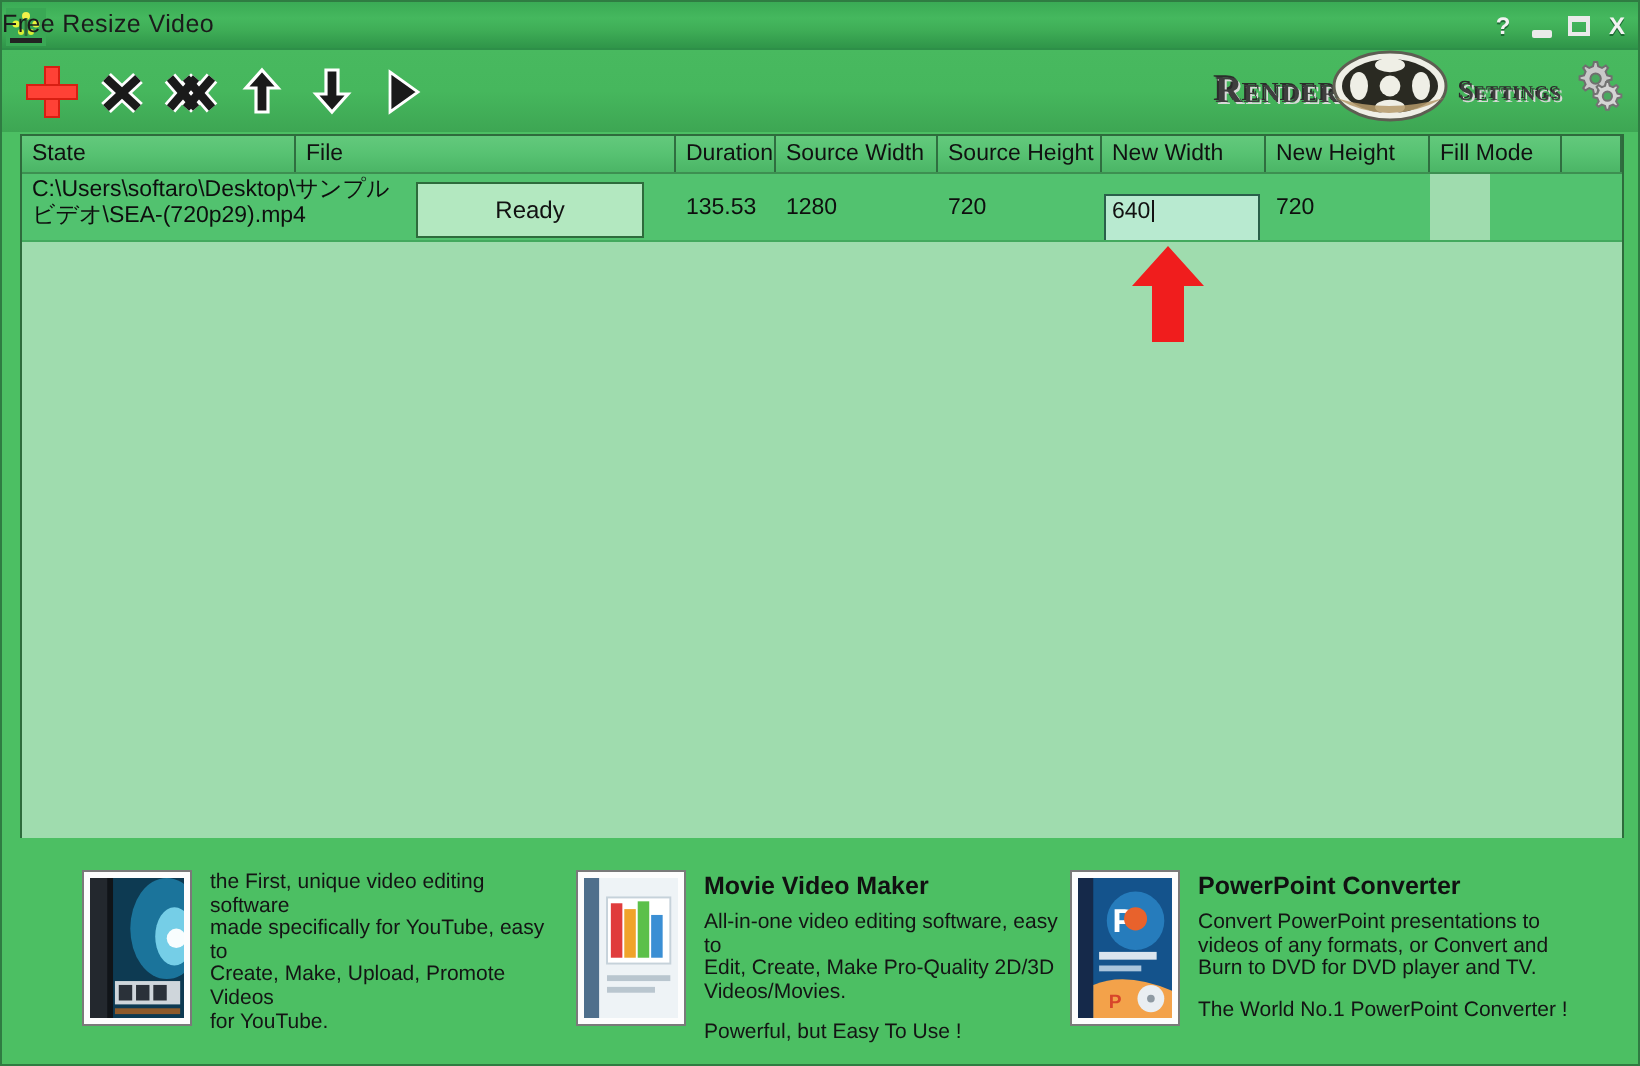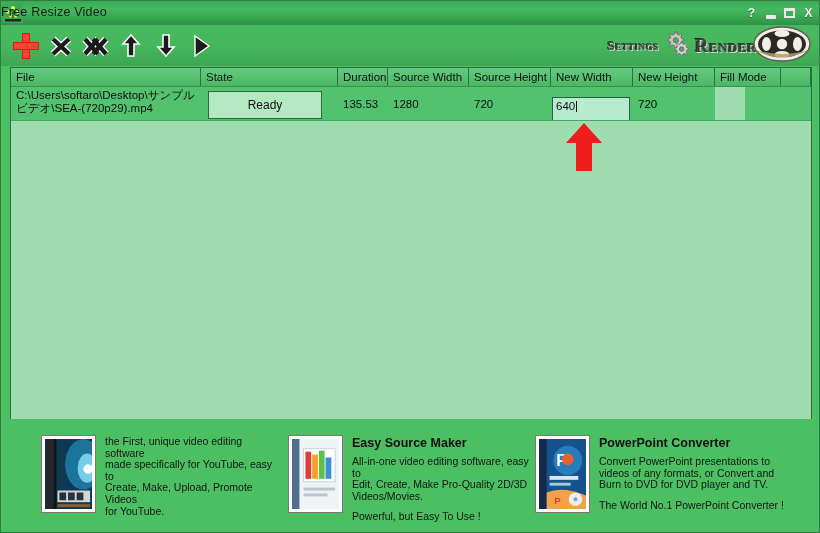--- a/index.html
+++ b/index.html
@@ -337,59 +337,59 @@
             <path d="M5 3 L19 13 L5 23 Z" fill="#1a1a1a" stroke="#ffffff" stroke-width="1.4"></path>
           </svg>
         </span>
       </div>
 
     </div>
 
     <div class="tool-right">
 
       <div class="brandbtn">
+        <span class="brand-word brand-render">Render</span>
+        <span style="margin-left:-6px;">
+          <svg width="62" height="38" viewBox="0 0 62 38">
+            <ellipse cx="31" cy="19" rx="28" ry="17" fill="#efefe6" stroke="#5e5e52" stroke-width="1.5"></ellipse>
+            <ellipse cx="31" cy="19" rx="24" ry="13.5" fill="#2a2a22"></ellipse>
+            <circle cx="31" cy="19" r="5.2" fill="#efefe6"></circle>
+            <ellipse cx="31" cy="8.5" rx="7.5" ry="3.6" fill="#efefe6"></ellipse>
+            <ellipse cx="31" cy="29.5" rx="7.5" ry="3.6" fill="#efefe6"></ellipse>
+            <ellipse cx="15.5" cy="19" rx="4.5" ry="7" fill="#efefe6"></ellipse>
+            <ellipse cx="46.5" cy="19" rx="4.5" ry="7" fill="#efefe6"></ellipse>
+            <path d="M4 25 Q 30 40 58 25 Q 30 33 4 25 Z" fill="#b59a6a" opacity=".85"></path>
+          </svg>
+        </span>
+      </div>
+
+      <div class="brandbtn">
         <span class="brand-word brand-settings">Settings</span>
         <span style="margin-left:-2px;">
           <svg width="34" height="30" viewBox="0 0 34 30">
             <g fill="#c9c9c9" stroke="#6f6f6f" stroke-width="1">
               <path d="M18 3 l1.6 0 .5 2.2 1.9 .8 1.9-1.2 1.1 1.1-1.2 1.9 .8 1.9 2.2 .5 0 1.6-2.2 .5-.8 1.9 1.2 1.9-1.1 1.1-1.9-1.2-1.9 .8-.5 2.2-1.6 0-.5-2.2-1.9-.8-1.9 1.2-1.1-1.1 1.2-1.9-.8-1.9-2.2-.5 0-1.6 2.2-.5 .8-1.9-1.2-1.9 1.1-1.1 1.9 1.2 1.9-.8z"></path>
               <circle cx="18.8" cy="11.3" r="2.6" fill="#4aa95f"></circle>
             </g>
             <g fill="#d5d5d5" stroke="#737373" stroke-width="1">
               <path d="M24 13 l1.4 0 .45 1.9 1.65 .7 1.65-1.05 .95 .95-1.05 1.65 .7 1.65 1.9 .45 0 1.4-1.9 .45-.7 1.65 1.05 1.65-.95 .95-1.65-1.05-1.65 .7-.45 1.9-1.4 0-.45-1.9-1.65-.7-1.65 1.05-.95-.95 1.05-1.65-.7-1.65-1.9-.45 0-1.4 1.9-.45 .7-1.65-1.05-1.65 .95-.95 1.65 1.05 1.65-.7z"></path>
               <circle cx="24.7" cy="20.1" r="2.3" fill="#4aa95f"></circle>
             </g>
           </svg>
         </span>
       </div>
 
-      <div class="brandbtn">
-        <span class="brand-word brand-render">Render</span>
-        <span style="margin-left:-6px;">
-          <svg width="62" height="38" viewBox="0 0 62 38">
-            <ellipse cx="31" cy="19" rx="28" ry="17" fill="#efefe6" stroke="#5e5e52" stroke-width="1.5"></ellipse>
-            <ellipse cx="31" cy="19" rx="24" ry="13.5" fill="#2a2a22"></ellipse>
-            <circle cx="31" cy="19" r="5.2" fill="#efefe6"></circle>
-            <ellipse cx="31" cy="8.5" rx="7.5" ry="3.6" fill="#efefe6"></ellipse>
-            <ellipse cx="31" cy="29.5" rx="7.5" ry="3.6" fill="#efefe6"></ellipse>
-            <ellipse cx="15.5" cy="19" rx="4.5" ry="7" fill="#efefe6"></ellipse>
-            <ellipse cx="46.5" cy="19" rx="4.5" ry="7" fill="#efefe6"></ellipse>
-            <path d="M4 25 Q 30 40 58 25 Q 30 33 4 25 Z" fill="#b59a6a" opacity=".85"></path>
-          </svg>
-        </span>
-      </div>
-
     </div>
   </div>
 
   <div class="listpanel">
 
     <div class="hdr">
+      <div class="hcell" style="width:137px">State</div>
       <div class="hcell" style="width:190px">File</div>
-      <div class="hcell" style="width:137px">State</div>
       <div class="hcell" style="width:50px">Duration</div>
       <div class="hcell" style="width:81px">Source Width</div>
       <div class="hcell" style="width:82px">Source Height</div>
       <div class="hcell" style="width:82px">New Width</div>
       <div class="hcell" style="width:82px">New Height</div>
       <div class="hcell" style="width:66px">Fill Mode</div>
       <div class="hcell" style="width:30px"></div>
     </div>
 
     <div class="row">
@@ -456,21 +456,21 @@
             <rect x="14" y="13" width="6" height="28" fill="#e03c3c"></rect>
             <rect x="21" y="16" width="6" height="25" fill="#f0a32a"></rect>
             <rect x="28" y="12" width="6" height="29" fill="#5cc04a"></rect>
             <rect x="35" y="19" width="6" height="22" fill="#3b8fd4"></rect>
             <rect x="12" y="50" width="33" height="3" fill="#b9c6cf"></rect>
             <rect x="12" y="56" width="25" height="3" fill="#b9c6cf"></rect>
           </svg>
         </div>
       </div>
       <div class="ad-text">
-        <div class="ad-title">Easy Source Maker</div>
+        <div class="ad-title">Movie Video Maker</div>
         <div class="ad-desc">All-in-one video editing software, easy to
 Edit, Create, Make Pro-Quality 2D/3D
 Videos/Movies.</div>
         <div class="ad-tag">Powerful, but Easy To Use !</div>
       </div>
     </div>
 
     <div class="ad ad3">
       <div class="ad-thumb">
         <div class="boxart">

